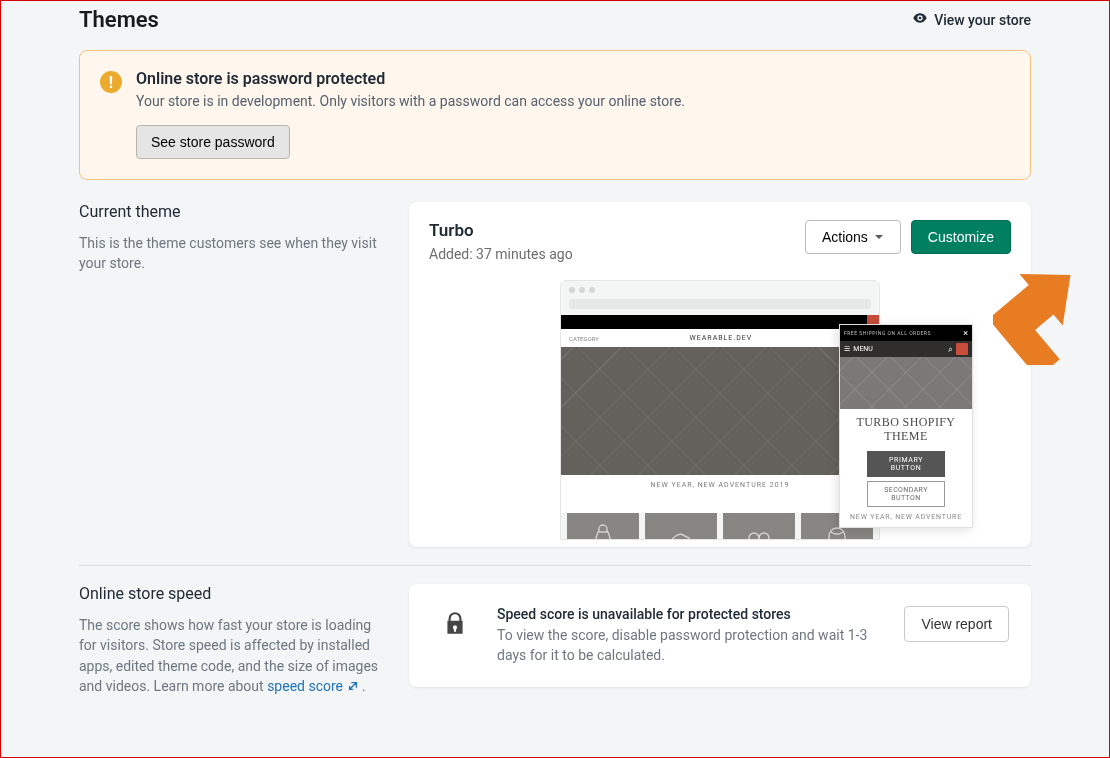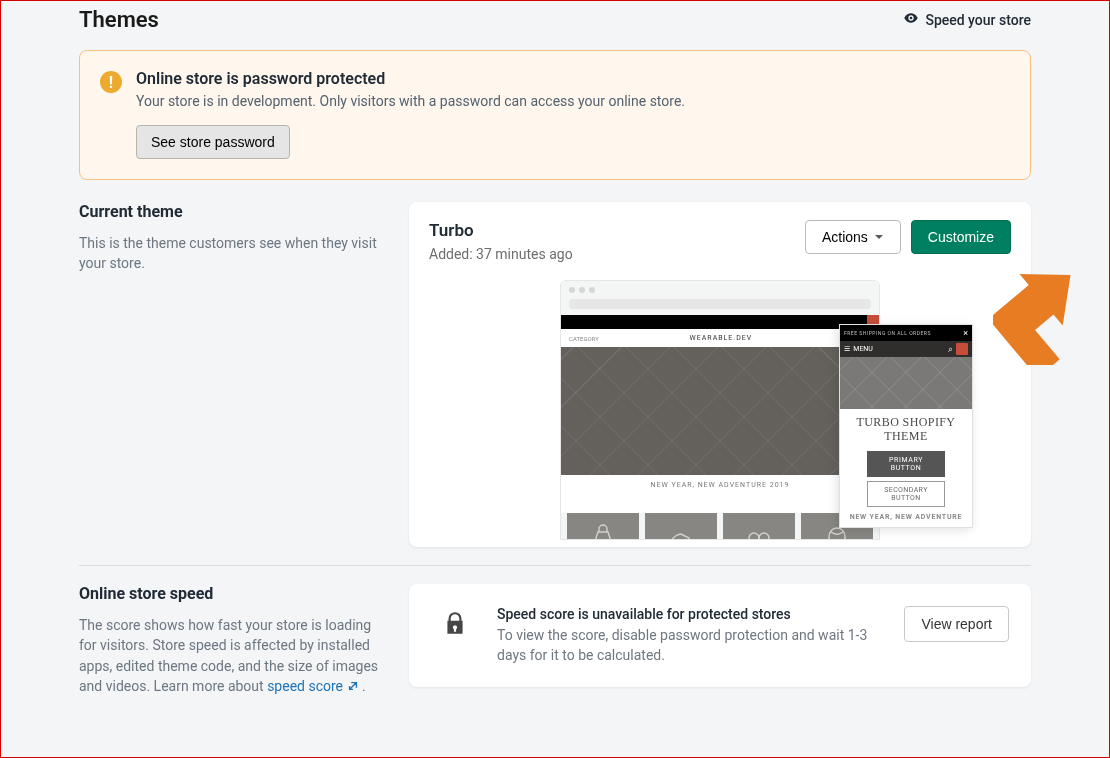--- a/index.html
+++ b/index.html
@@ -73,21 +73,21 @@
     font-size: 14px;
     cursor: pointer;
   }
 
   
   .section-row {
     display: flex;
     gap: 20px;
   }
   .left-col { width: 310px; flex-shrink:0; }
-  .left-col h2 { font-size: 16px; font-weight: 700; margin-bottom: 12px;}
+  .left-col h2 { font-size: 16px; font-weight: 400; margin-bottom: 12px;}
   .left-col p { font-size: 14px; color: #6d7781; line-height: 1.45;}
   .left-col a { color: #1f73b7; text-decoration: none; }
   .right-col { flex: 1; }
 
   .card {
     background: #fff;
     border-radius: 8px;
     box-shadow: 0 1px 3px rgba(0,0,0,0.08);
   }
   .theme-card { padding: 18px 20px 0 20px; height: 345px; overflow:hidden;}
@@ -157,21 +157,21 @@
   .m-nav .right { display:flex; gap:3px; align-items:center;}
   .m-cart { width:12px; height:12px; background:#c74d3a; border-radius:1px;}
   .m-hero { height:52px; background:#7b7977;
     background-image:
      repeating-linear-gradient(45deg, rgba(255,255,255,0.08) 0 1px, transparent 1px 24px),
      repeating-linear-gradient(-45deg, rgba(255,255,255,0.08) 0 1px, transparent 1px 24px);}
   .m-body { text-align:center; padding:6px 6px 6px 6px;}
   .m-h1 { font-family: Georgia, serif; font-size:12px; color:#4a4a4a; letter-spacing:0.4px; line-height:1.2;}
   .m-btn1 { background:#555; color:#fff; font-size:7px; padding:5px 8px; margin:7px auto 4px; letter-spacing:0.6px; width:78px;}
   .m-btn2 { border:1px solid #999; color:#6a6a6a; font-size:7px; padding:4px 14px; margin:0 auto 6px; letter-spacing:0.4px; width:78px;}
-  .m-tag { font-size:7px; color:#8a8a8a; letter-spacing:0.8px;font-weight:bold;}
+  .m-tag { font-size:7px; color:#8a8a8a; letter-spacing:0.8px;}
 
   
   .divider { height:1px; background:#dcdcdc; margin:18px 0;}
 
   
   .speed-card { display:flex; align-items:flex-start; gap:18px; padding:22px 22px;}
   .lock-wrap { width:48px; display:flex; justify-content:center; padding-top:4px;}
   .lock-wrap svg { width:26px; height:26px; fill:#464646;}
   .speed-txt { flex:1;}
   .speed-txt .t1 { font-size:14px; font-weight:500; margin-bottom:4px;}
@@ -198,21 +198,21 @@
 <div class="page">
 
   <div class="header-row">
     <h1 class="page-title">Themes</h1>
     <div class="view-store">
       <span>
         <svg viewBox="0 0 24 24">
             <path d="M12 5c-7 0-10 7-10 7s3 7 10 7 10-7 10-7-3-7-10-7zm0 11a4 4 0 110-8 4 4 0 010 8zm0-6a2 2 0 100 4 2 2 0 000-4z"></path>
           </svg>
       </span>
-      <span>Speed your store</span>
+      <span>View your store</span>
     </div>
   </div>
 
   <div class="banner">
     <div class="banner-icon">!</div>
     <div>
       <div class="banner-title">Online store is password protected</div>
       <div class="banner-desc">Your store is in development. Only visitors with a password can access your online store.</div>
       <button class="banner-btn">See store password</button>
     </div>

